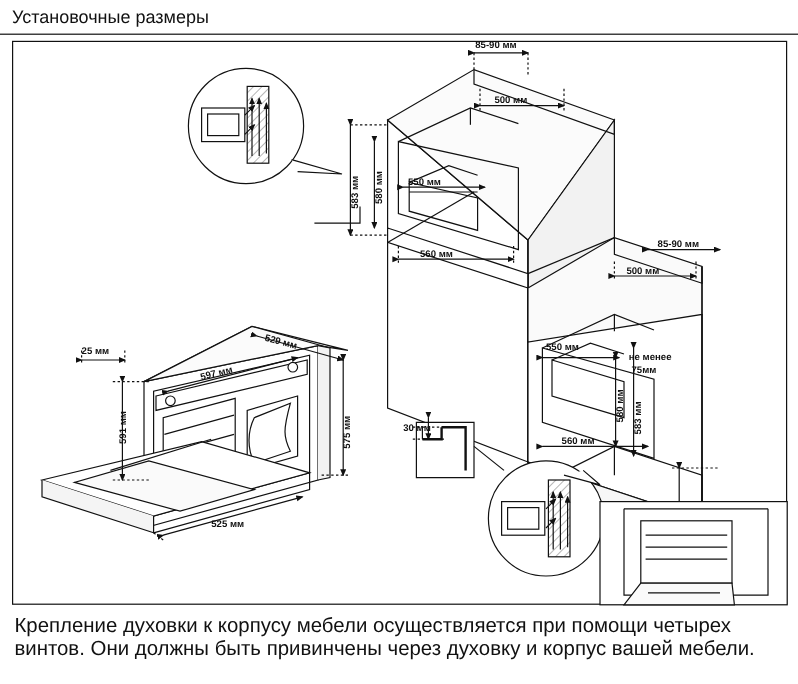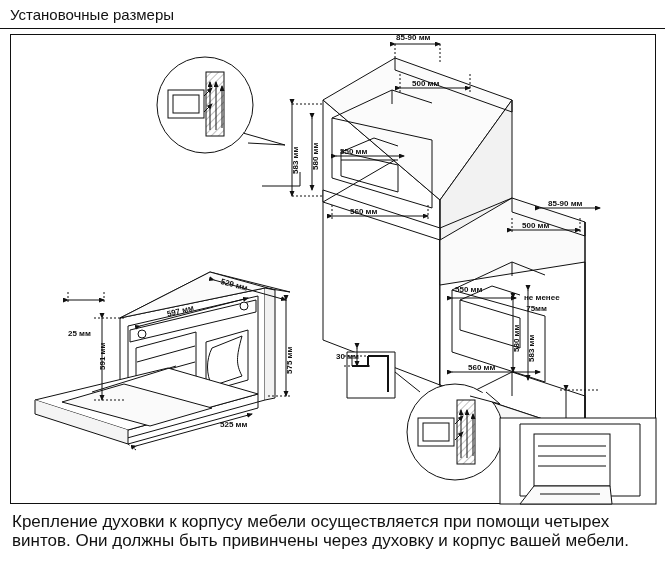--- a/index.html
+++ b/index.html
@@ -254,23 +254,23 @@
   <div class="lbl" style="left:548px;top:199px;">85-90 мм</div>
   <div class="lbl" style="left:522px;top:221px;">500 мм</div>
   <div class="lbl" style="left:455px;top:285px;">550 мм</div>
   <div class="lbl vert" style="left:512px;top:352px;">580 мм</div>
   <div class="lbl vert" style="left:527px;top:362px;">583 мм</div>
   <div class="lbl" style="left:468px;top:363px;">560 мм</div>
   <div class="lbl" style="left:524px;top:292px;line-height:11px;white-space:pre;">не менее
  75мм</div>
   <div class="lbl" style="left:336px;top:352px;">30 мм</div>
 
-  <div class="lbl" style="left:68px;top:288px;margin-top:41px;">25 мм</div>
+  <div class="lbl" style="left:68px;top:288px;">25 мм</div>
   <div class="lbl" style="left:222px;top:277px;transform:rotate(15deg);transform-origin:0 0;">529 мм</div>
   <div class="lbl" style="left:166px;top:310px;transform:rotate(-14deg);transform-origin:0 0;">597 мм</div>
   <div class="lbl vert" style="left:98px;top:370px;">591 мм</div>
   <div class="lbl vert" style="left:285px;top:374px;">575 мм</div>
-  <div class="lbl" style="left:176px;top:420px;margin-left:44px;">525 мм</div>
+  <div class="lbl" style="left:176px;top:432px;">525 мм</div>
 
 
   <div class="caption">Крепление духовки к корпусу мебели осуществляется при помощи четырех винтов. Они должны быть привинчены через духовку и корпус вашей мебели.</div>
 
 </div>
 
 </body></html>

